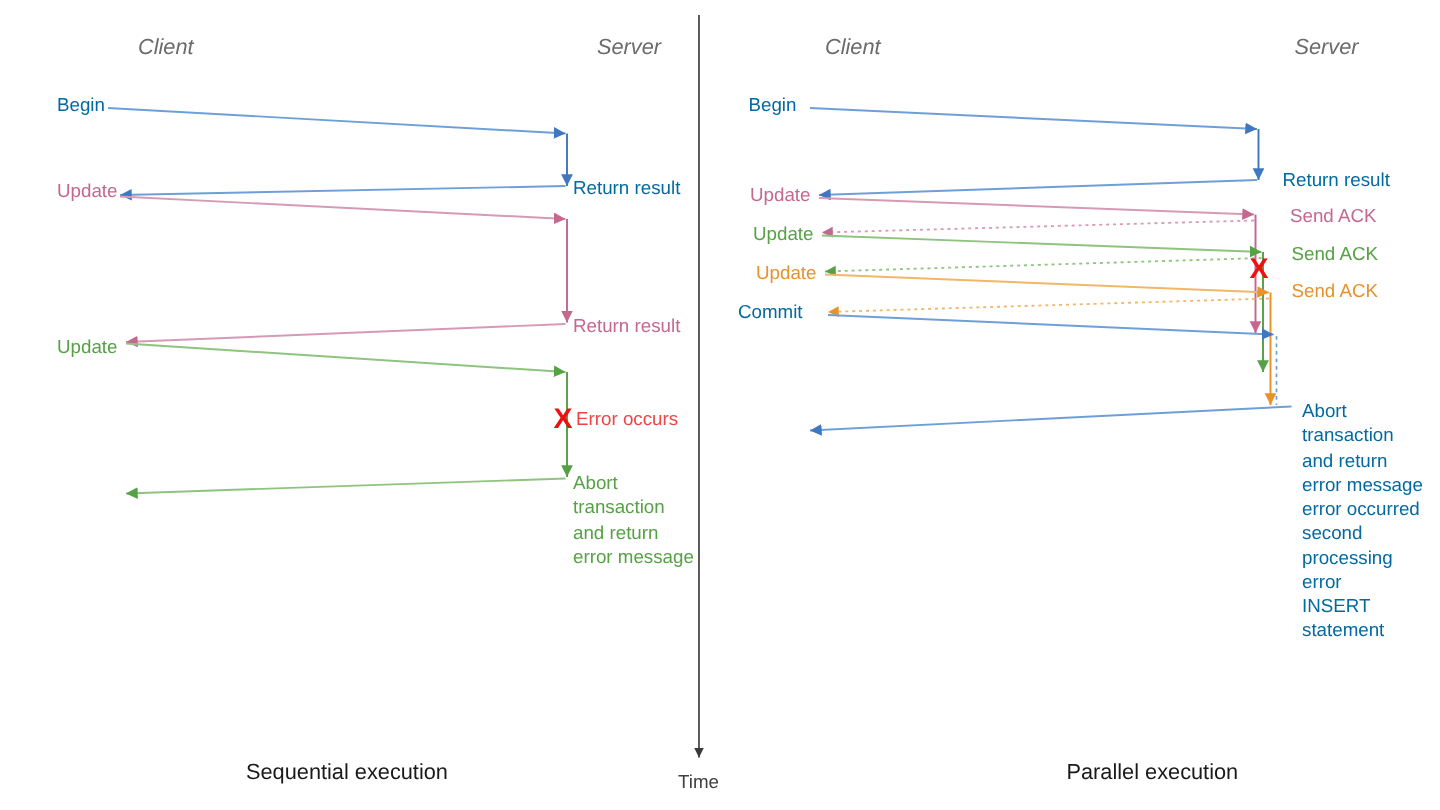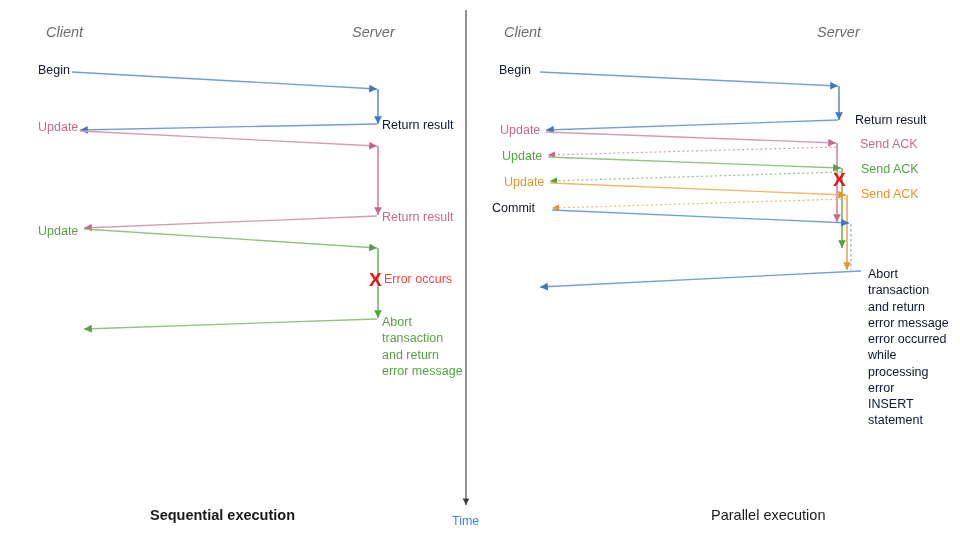--- a/index.html
+++ b/index.html
@@ -7,26 +7,26 @@
   body{
     width:960px;height:540px;overflow:hidden;
     font-family:"Liberation Sans","DejaVu Sans",sans-serif;
     color:#222;
   }
   #stage{position:relative;width:960px;height:540px;}
   svg#canvas{position:absolute;left:0;top:0;width:960px;height:540px;}
 
   .lbl{position:absolute;white-space:nowrap;line-height:1.0;}
   .actor{
-    font-style:italic;font-size:14.5px;color:#6b6b6b;
+    font-style:italic;font-size:14.5px;color:#6b6b6b;margin-left:46px;
   }
   .caption{font-size:14.5px;color:#1a1a1a;}
-  .timelbl{font-size:12.5px;color:#3b82f6;text-align:center;}
+  .timelbl{font-size:12.5px;color:#404040;text-align:center;}
   .msg{font-size:12.5px;}
-  .msg-blue{color:#0f172a;}
+  .msg-blue{color:#0369a1;}
   .msg-pink{color:#c4688f;}
   .msg-green{color:#56a145;}
   .msg-orange{color:#e8922c;}
   .msg-err{color:#ef4444;font-size:12.5px;}
   .xmark{
     font-size:19px;font-weight:bold;color:#ee1111;
     font-family:"Liberation Sans","DejaVu Sans",sans-serif;
     line-height:1;
   }
   .block{white-space:normal;line-height:1.30;}
@@ -115,21 +115,21 @@
   <div class="lbl xmark" style="left:369px;top:270px;">X</div>
   <div class="lbl msg msg-err" style="left:384px;top:273px;">Error occurs</div>
 
   <div class="lbl msg msg-green block" style="left:382px;top:314px;width:90px;">
     <div>Abort</div>
     <div>transaction</div>
     <div>and return</div>
     <div>error message</div>
   </div>
 
-  <div class="lbl caption" style="left:150px;top:508px;font-weight:bold;">Sequential execution</div>
+  <div class="lbl caption" style="left:164px;top:508px;">Sequential execution</div>
 
   <div class="lbl timelbl" style="left:452px;top:515px;">Time</div>
 
   <div class="lbl actor" style="left:504px;top:25px;">Client</div>
   <div class="lbl actor" style="left:817px;top:25px;">Server</div>
 
   <div class="lbl msg msg-blue" style="left:499px;top:64px;">Begin</div>
   <div class="lbl msg msg-pink" style="left:500px;top:124px;">Update</div>
   <div class="lbl msg msg-green" style="left:502px;top:150px;">Update</div>
   <div class="lbl msg msg-orange" style="left:504px;top:176px;">Update</div>
@@ -141,21 +141,21 @@
   <div class="lbl msg msg-orange" style="left:861px;top:188px;">Send ACK</div>
 
   <div class="lbl xmark" style="left:833px;top:170px;">X</div>
 
   <div class="lbl msg msg-blue block" style="left:868px;top:266px;width:86px;">
     <div>Abort</div>
     <div>transaction</div>
     <div>and return</div>
     <div>error message</div>
     <div>error occurred</div>
-    <div>while</div>
+    <div>second</div>
     <div>processing</div>
     <div>error</div>
     <div>INSERT</div>
     <div>statement</div>
   </div>
 
   <div class="lbl caption" style="left:684px;top:508px;margin-left:27px;">Parallel execution</div>
 
 </div>
 

